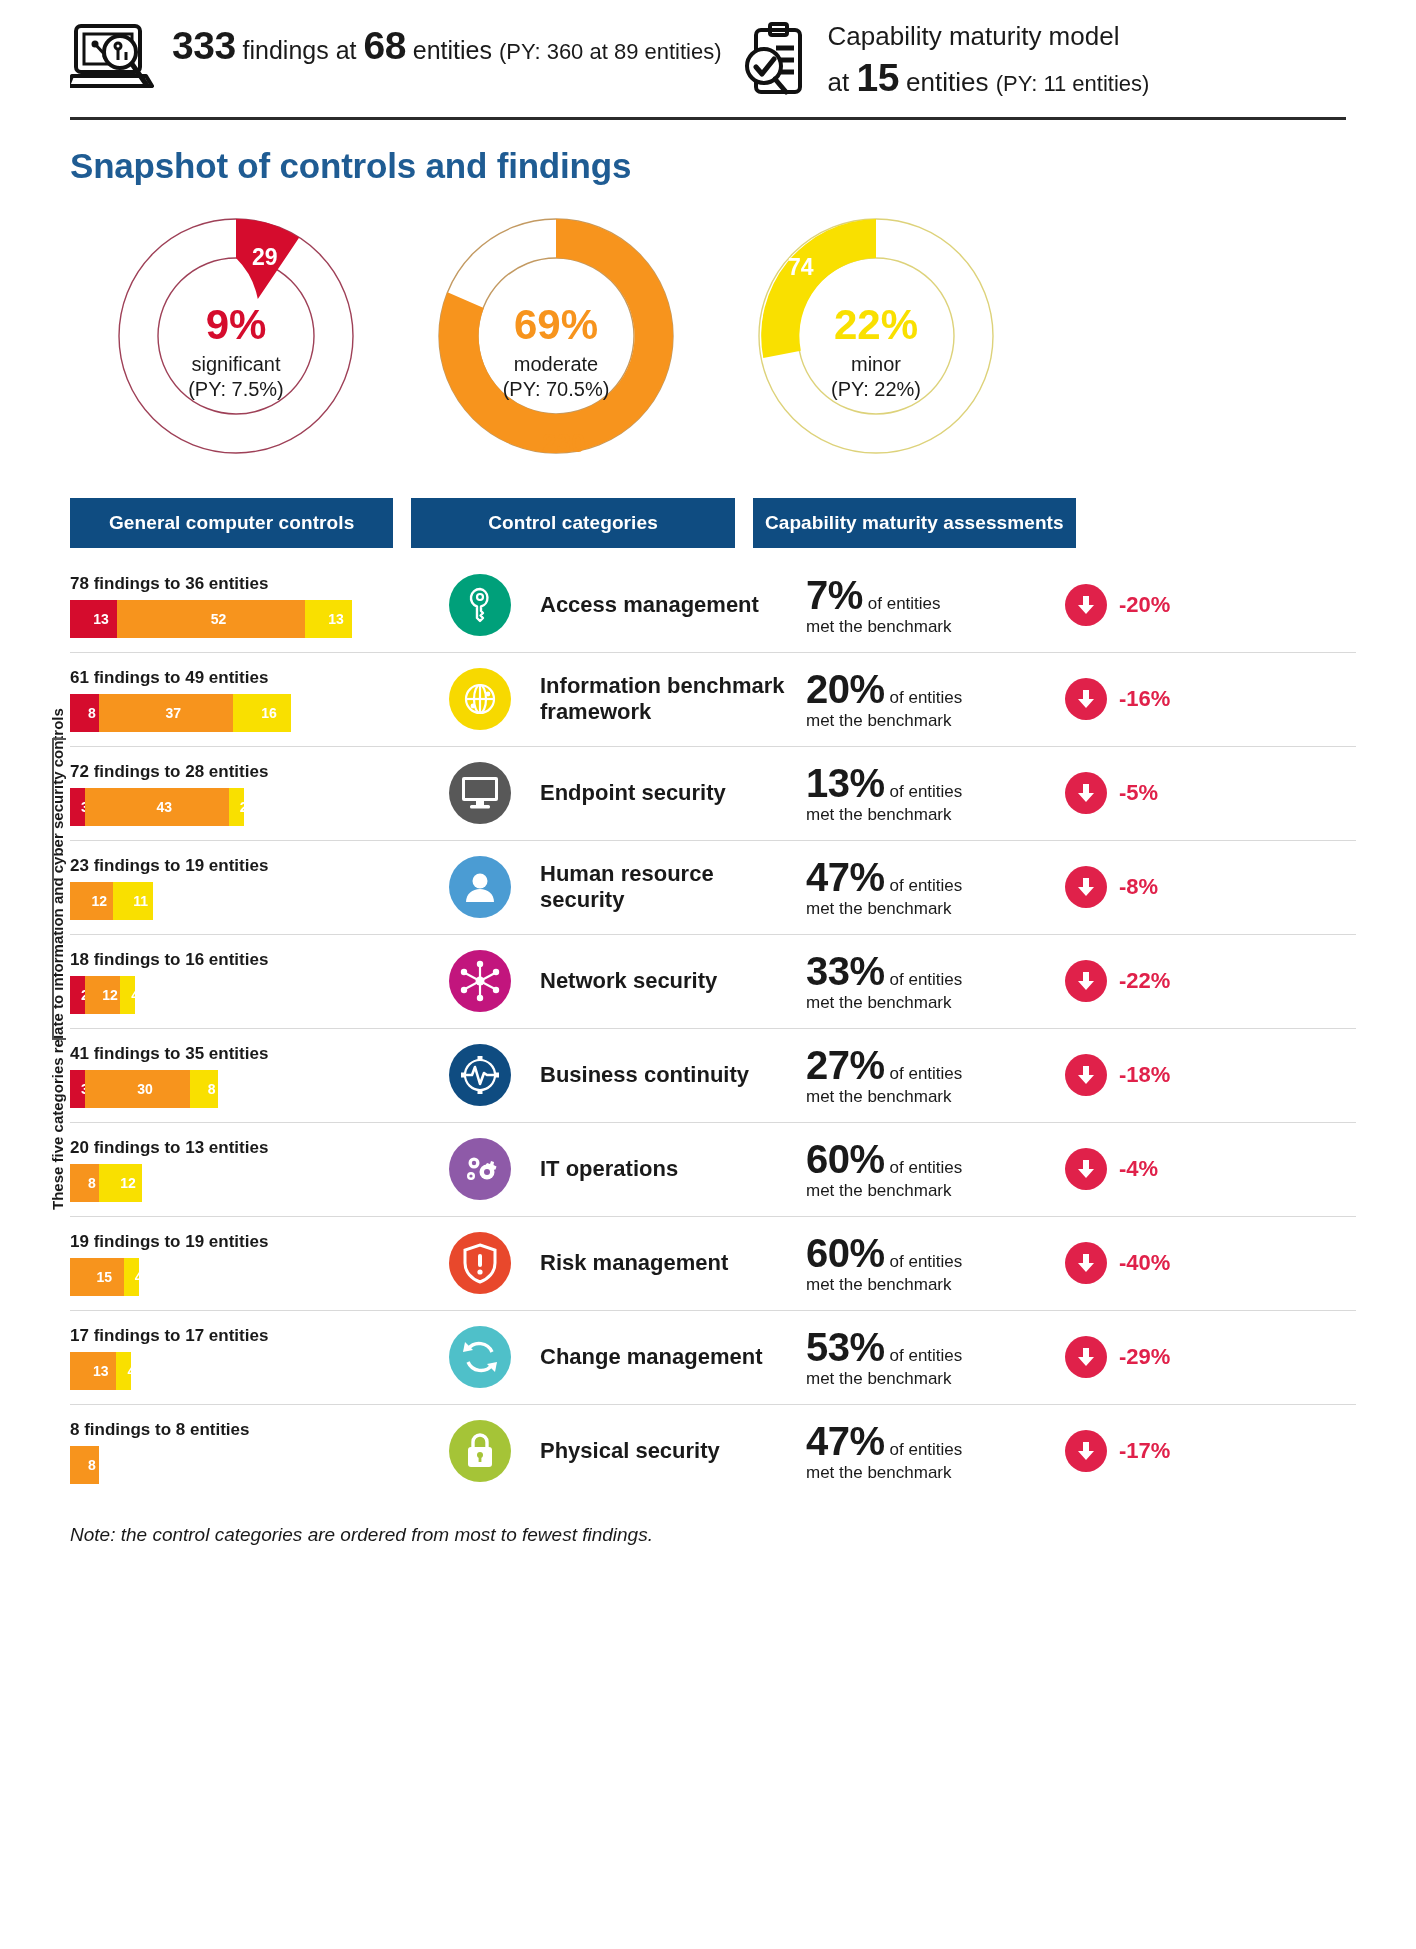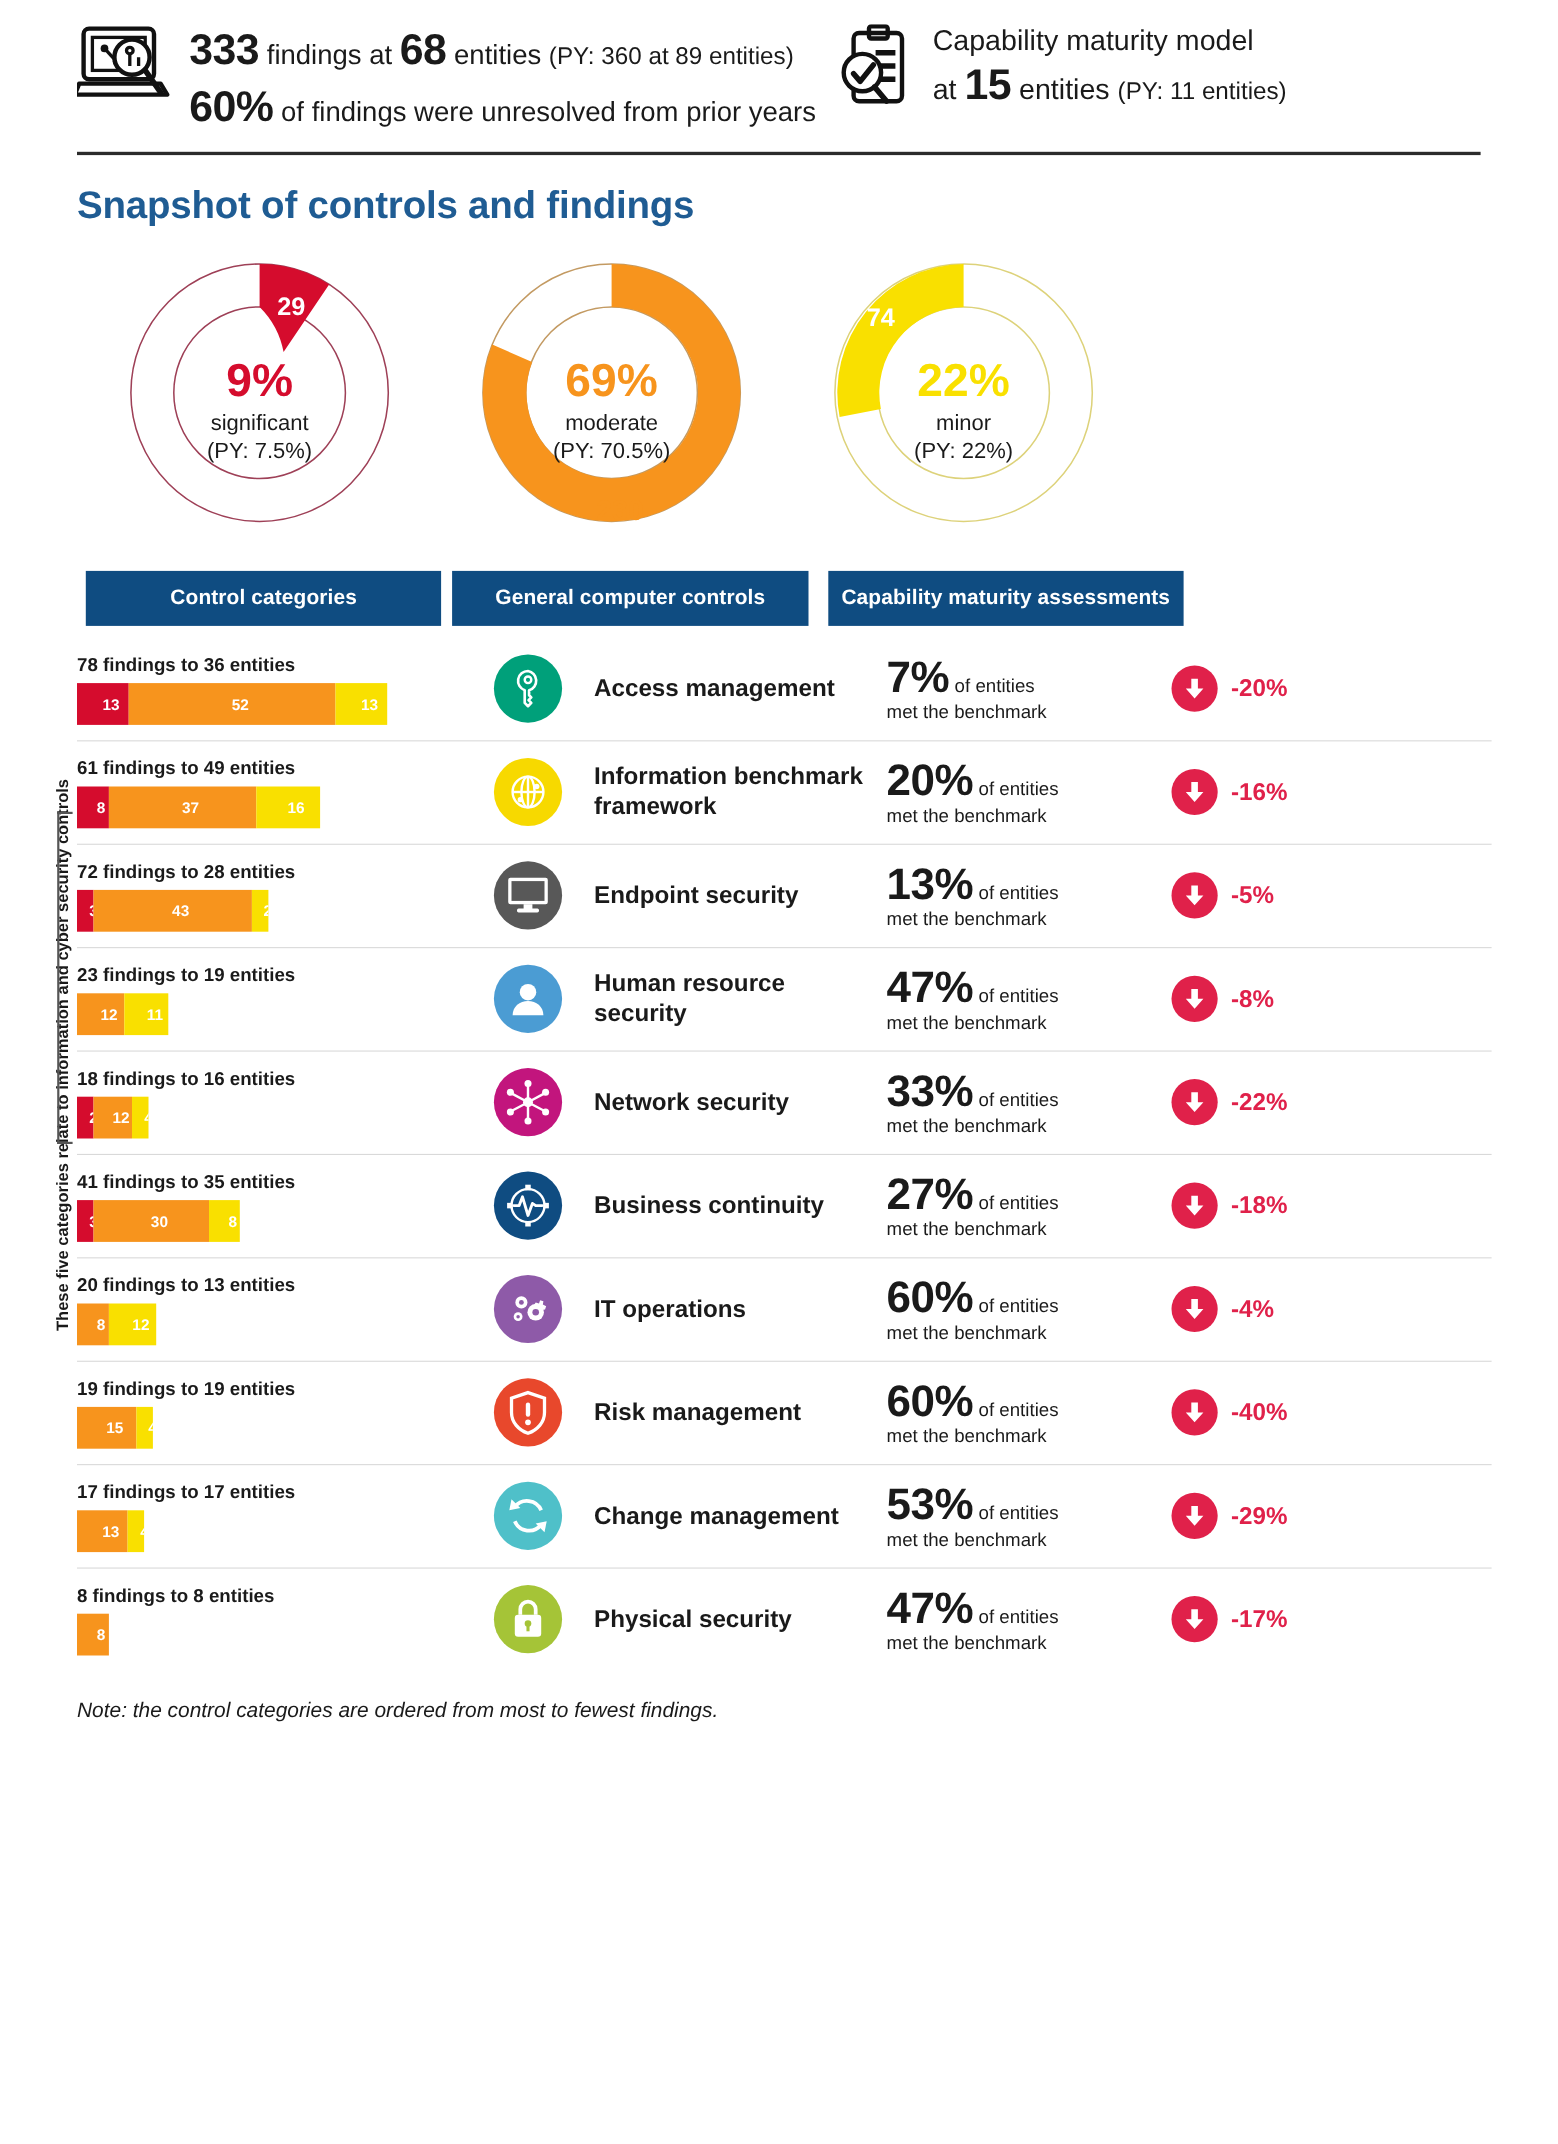--- a/index.html
+++ b/index.html
@@ -218,24 +218,20 @@
       </svg>
     </div>
     <div class="hdr-lines">
       <div class="hdr-line">
         <span class="big-num">333</span>
         <span class="mid">findings at</span>
         <span class="big-num">68</span>
         <span class="mid">entities</span>
         <span class="paren">(PY: 360 at 89 entities)</span>
       </div>
-      <div class="hdr-line">
-        <span class="big-num">60%</span>
-        <span class="mid">of findings were unresolved from prior years</span>
-      </div>
     </div>
   </div>
 
   <div class="hdr-block">
     <div class="hdr-icon">
       <svg width="70" height="76" viewBox="0 0 70 76">
         <rect x="14" y="8" width="44" height="62" rx="5" fill="none" stroke="#111" stroke-width="4"></rect>
         <rect x="28" y="2" width="17" height="11" rx="2" fill="none" stroke="#111" stroke-width="4"></rect>
         <line x1="34" y1="26" x2="52" y2="26" stroke="#111" stroke-width="5"></line>
         <line x1="34" y1="38" x2="52" y2="38" stroke="#111" stroke-width="5"></line>
@@ -302,22 +298,22 @@
     <div class="seg-num" style="left:36px; top:46px;">74</div>
     <div class="donut-center">
       <div class="donut-pct" style="color:#f9e000;">22%</div>
       <div class="donut-lbl">minor</div>
       <div class="donut-py">(PY: 22%)</div>
     </div>
   </div>
 </div>
 
 <div class="col-heads">
+  <div class="col-head ch1">General computer controls</div>
   <div class="col-head ch2">Control categories</div>
-  <div class="col-head ch1">General computer controls</div>
   <div class="col-head ch3">Capability maturity assessments</div>
 </div>
 
 <div class="vert-note">
   <span>These five categories relate to information and cyber security controls</span>
 </div>
 <div class="bracket"></div>
 
 <div class="rows" id="rows-container">
     <div class="row">

